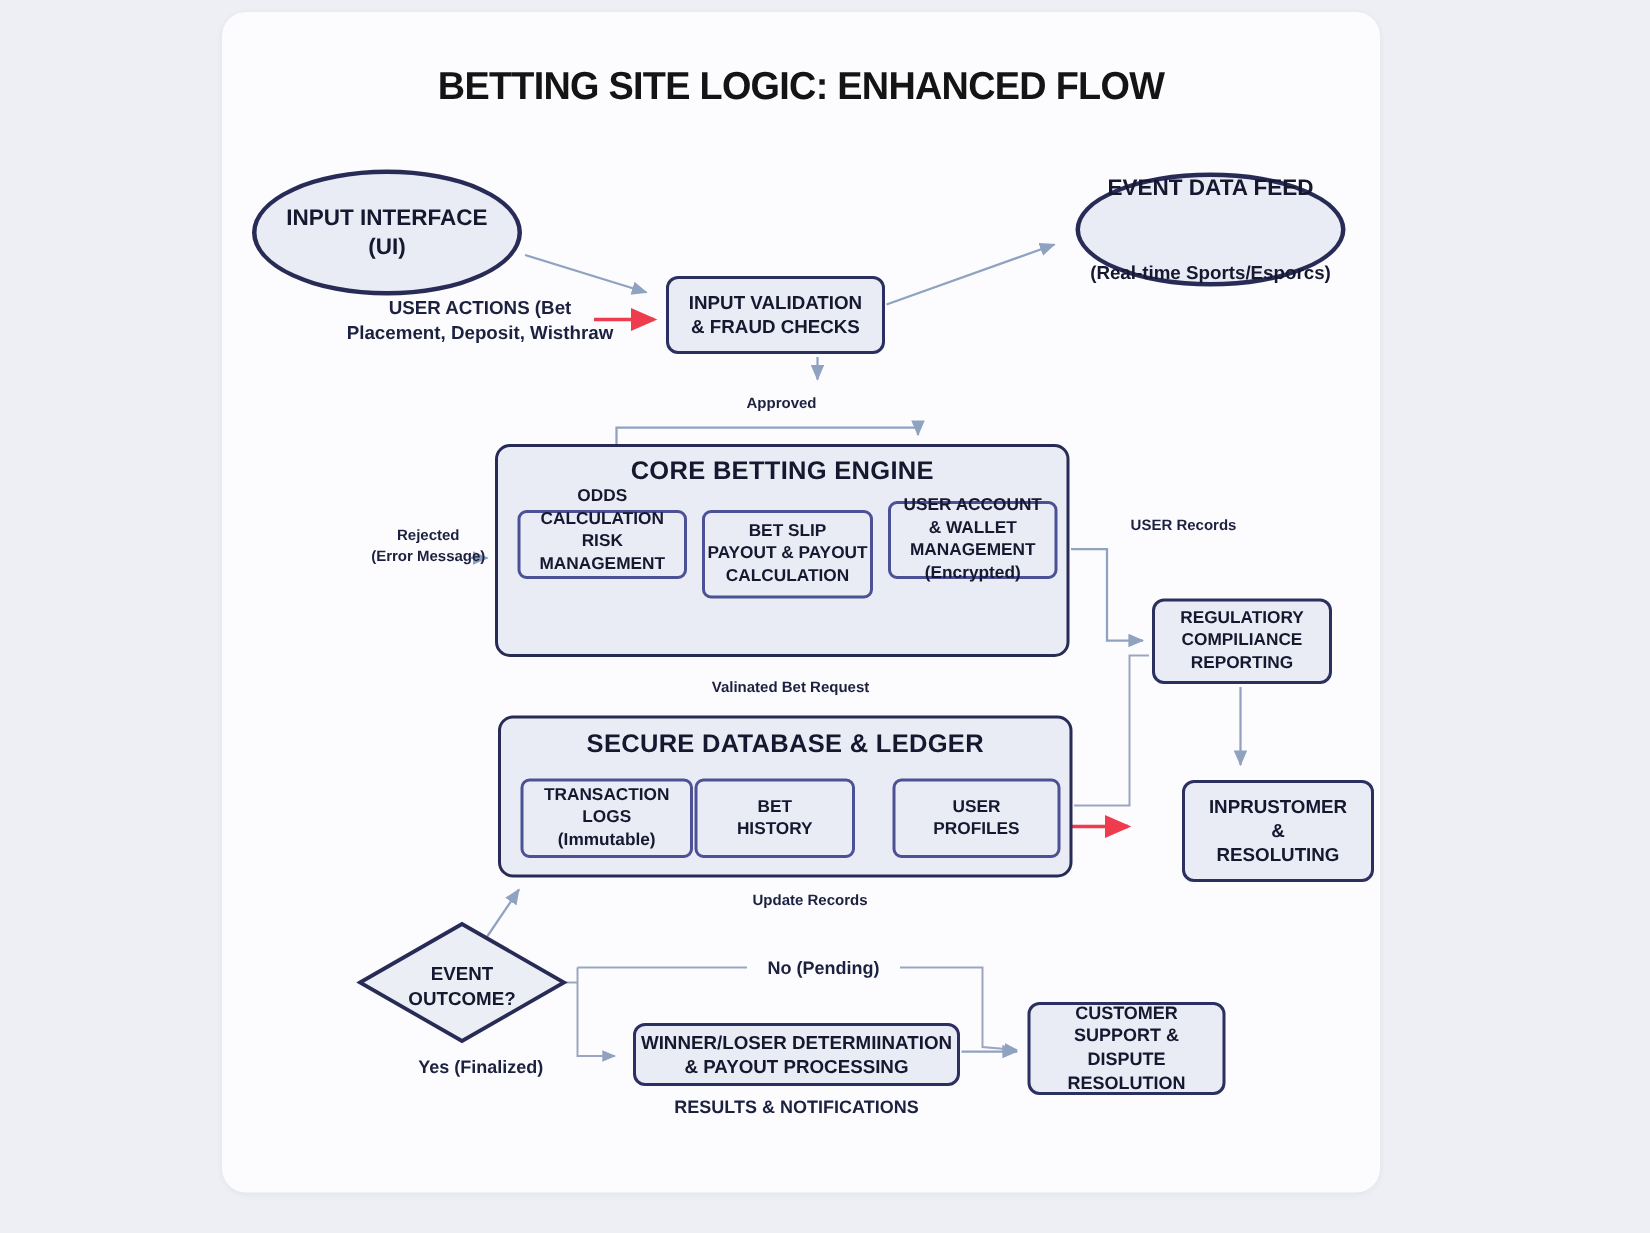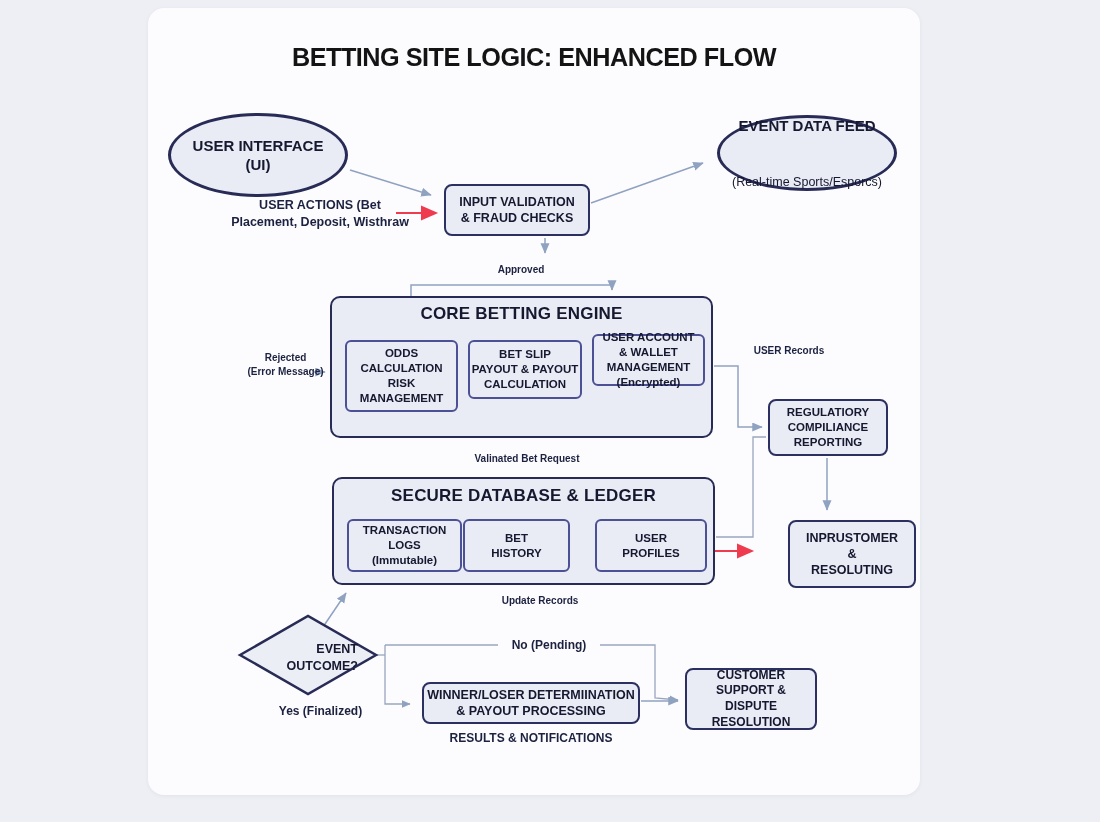--- a/index.html
+++ b/index.html
@@ -22,21 +22,21 @@
                    font-size:17px;font-weight:bold;color:#15182f;letter-spacing:.2px;}
   .inner{border:2px solid #4c5095;border-radius:6px;font-size:11.5px;}
   .lbl{position:absolute;text-align:center;white-space:pre-line;color:#1c2140;
        font-size:10px;font-weight:600;line-height:1.35;}
   .lbl.bold{font-weight:bold;}
   .onLine{background:#fcfcfe;padding:0 6px;}
   .f15{font-size:15px;}
   .f125{font-size:12.5px;}
   .f12{font-size:12px;}
   .f115{font-size:11.5px;}
-  .sub{font-weight:400;font-size:12.5px;}
+  .sub{font-weight:700;font-size:12.5px;}
 </style>
 </head>
 <body>
 
 <div class="stage">
   <div class="card"></div>
 
   <svg class="overlay" width="1100" height="822">
     <defs>
       <marker id="ag" markerWidth="8" markerHeight="8" refX="6.5" refY="3" orient="auto">
@@ -81,36 +81,36 @@
     <polyline points="385,645 385,704 410,704" fill="none" stroke="#9aa5bf" stroke-width="1.3" marker-end="url(#ag)"></polyline>
 
     <line x1="641" y1="701" x2="678" y2="701" stroke="#8fa2c0" stroke-width="1.5" marker-end="url(#ag)"></line>
 
     <polygon points="240,655 308,616 376,655 308,694" fill="#eceef6" stroke="#272b55" stroke-width="2.5"></polygon>
   </svg>
 
   <div class="title">BETTING SITE LOGIC: ENHANCED FLOW</div>
 
   <div class="node ellipse f15" style="left:168px;top:113px;width:180px;height:84px;">
-    <span>USER INTERFACE
+    <span>INPUT INTERFACE
 (UI)</span>
   </div>
   <div class="node ellipse" style="left:717px;top:115px;width:180px;height:76px;gap:38px;">
     <span class="f15">EVENT DATA FEED</span>
     <span class="sub">(Real-time Sports/Esporcs)</span>
   </div>
 
   <div class="node box f125" style="left:444px;top:184px;width:146px;height:52px;">
     <span>INPUT VALIDATION
 &amp; FRAUD CHECKS</span>
   </div>
 
   <div class="container" style="left:330px;top:296px;width:383px;height:142px;">
     <div class="container-title" style="top:6px;">CORE BETTING ENGINE</div>
-    <div class="node inner" style="left:13px;top:42px;width:113px;height:72px;">
+    <div class="node inner" style="left:13px;top:42px;width:113px;height:46px;justify-content:flex-end;">
       <span>ODDS
 CALCULATION
 RISK MANAGEMENT</span>
     </div>
     <div class="node inner" style="left:136px;top:42px;width:114px;height:59px;">
       <span>BET SLIP
 PAYOUT &amp; PAYOUT
 CALCULATION</span>
     </div>
     <div class="node inner" style="left:260px;top:36px;width:113px;height:52px;">
@@ -142,21 +142,21 @@
 PROFILES</span>
     </div>
   </div>
 
   <div class="node box f125" style="left:760px;top:520px;width:128px;height:68px;margin-left:28px;">
     <span>INPRUSTOMER
 &amp;
 RESOLUTING</span>
   </div>
 
-  <div class="lbl bold" style="left:258px;top:641px;width:100px;font-size:12.5px;color:#15182f;text-align:right;">EVENT
+  <div class="lbl bold" style="left:258px;top:641px;width:100px;font-size:12.5px;color:#15182f;">EVENT
 OUTCOME?</div>
 
   <div class="node box f12" style="left:685px;top:668px;width:132px;height:62px;">
     <span>CUSTOMER
 SUPPORT &amp;
 DISPUTE RESOLUTION</span>
   </div>
 
   <div class="node box f125" style="left:422px;top:682px;width:218px;height:42px;">
     <span>WINNER/LOSER DETERMIINATION

